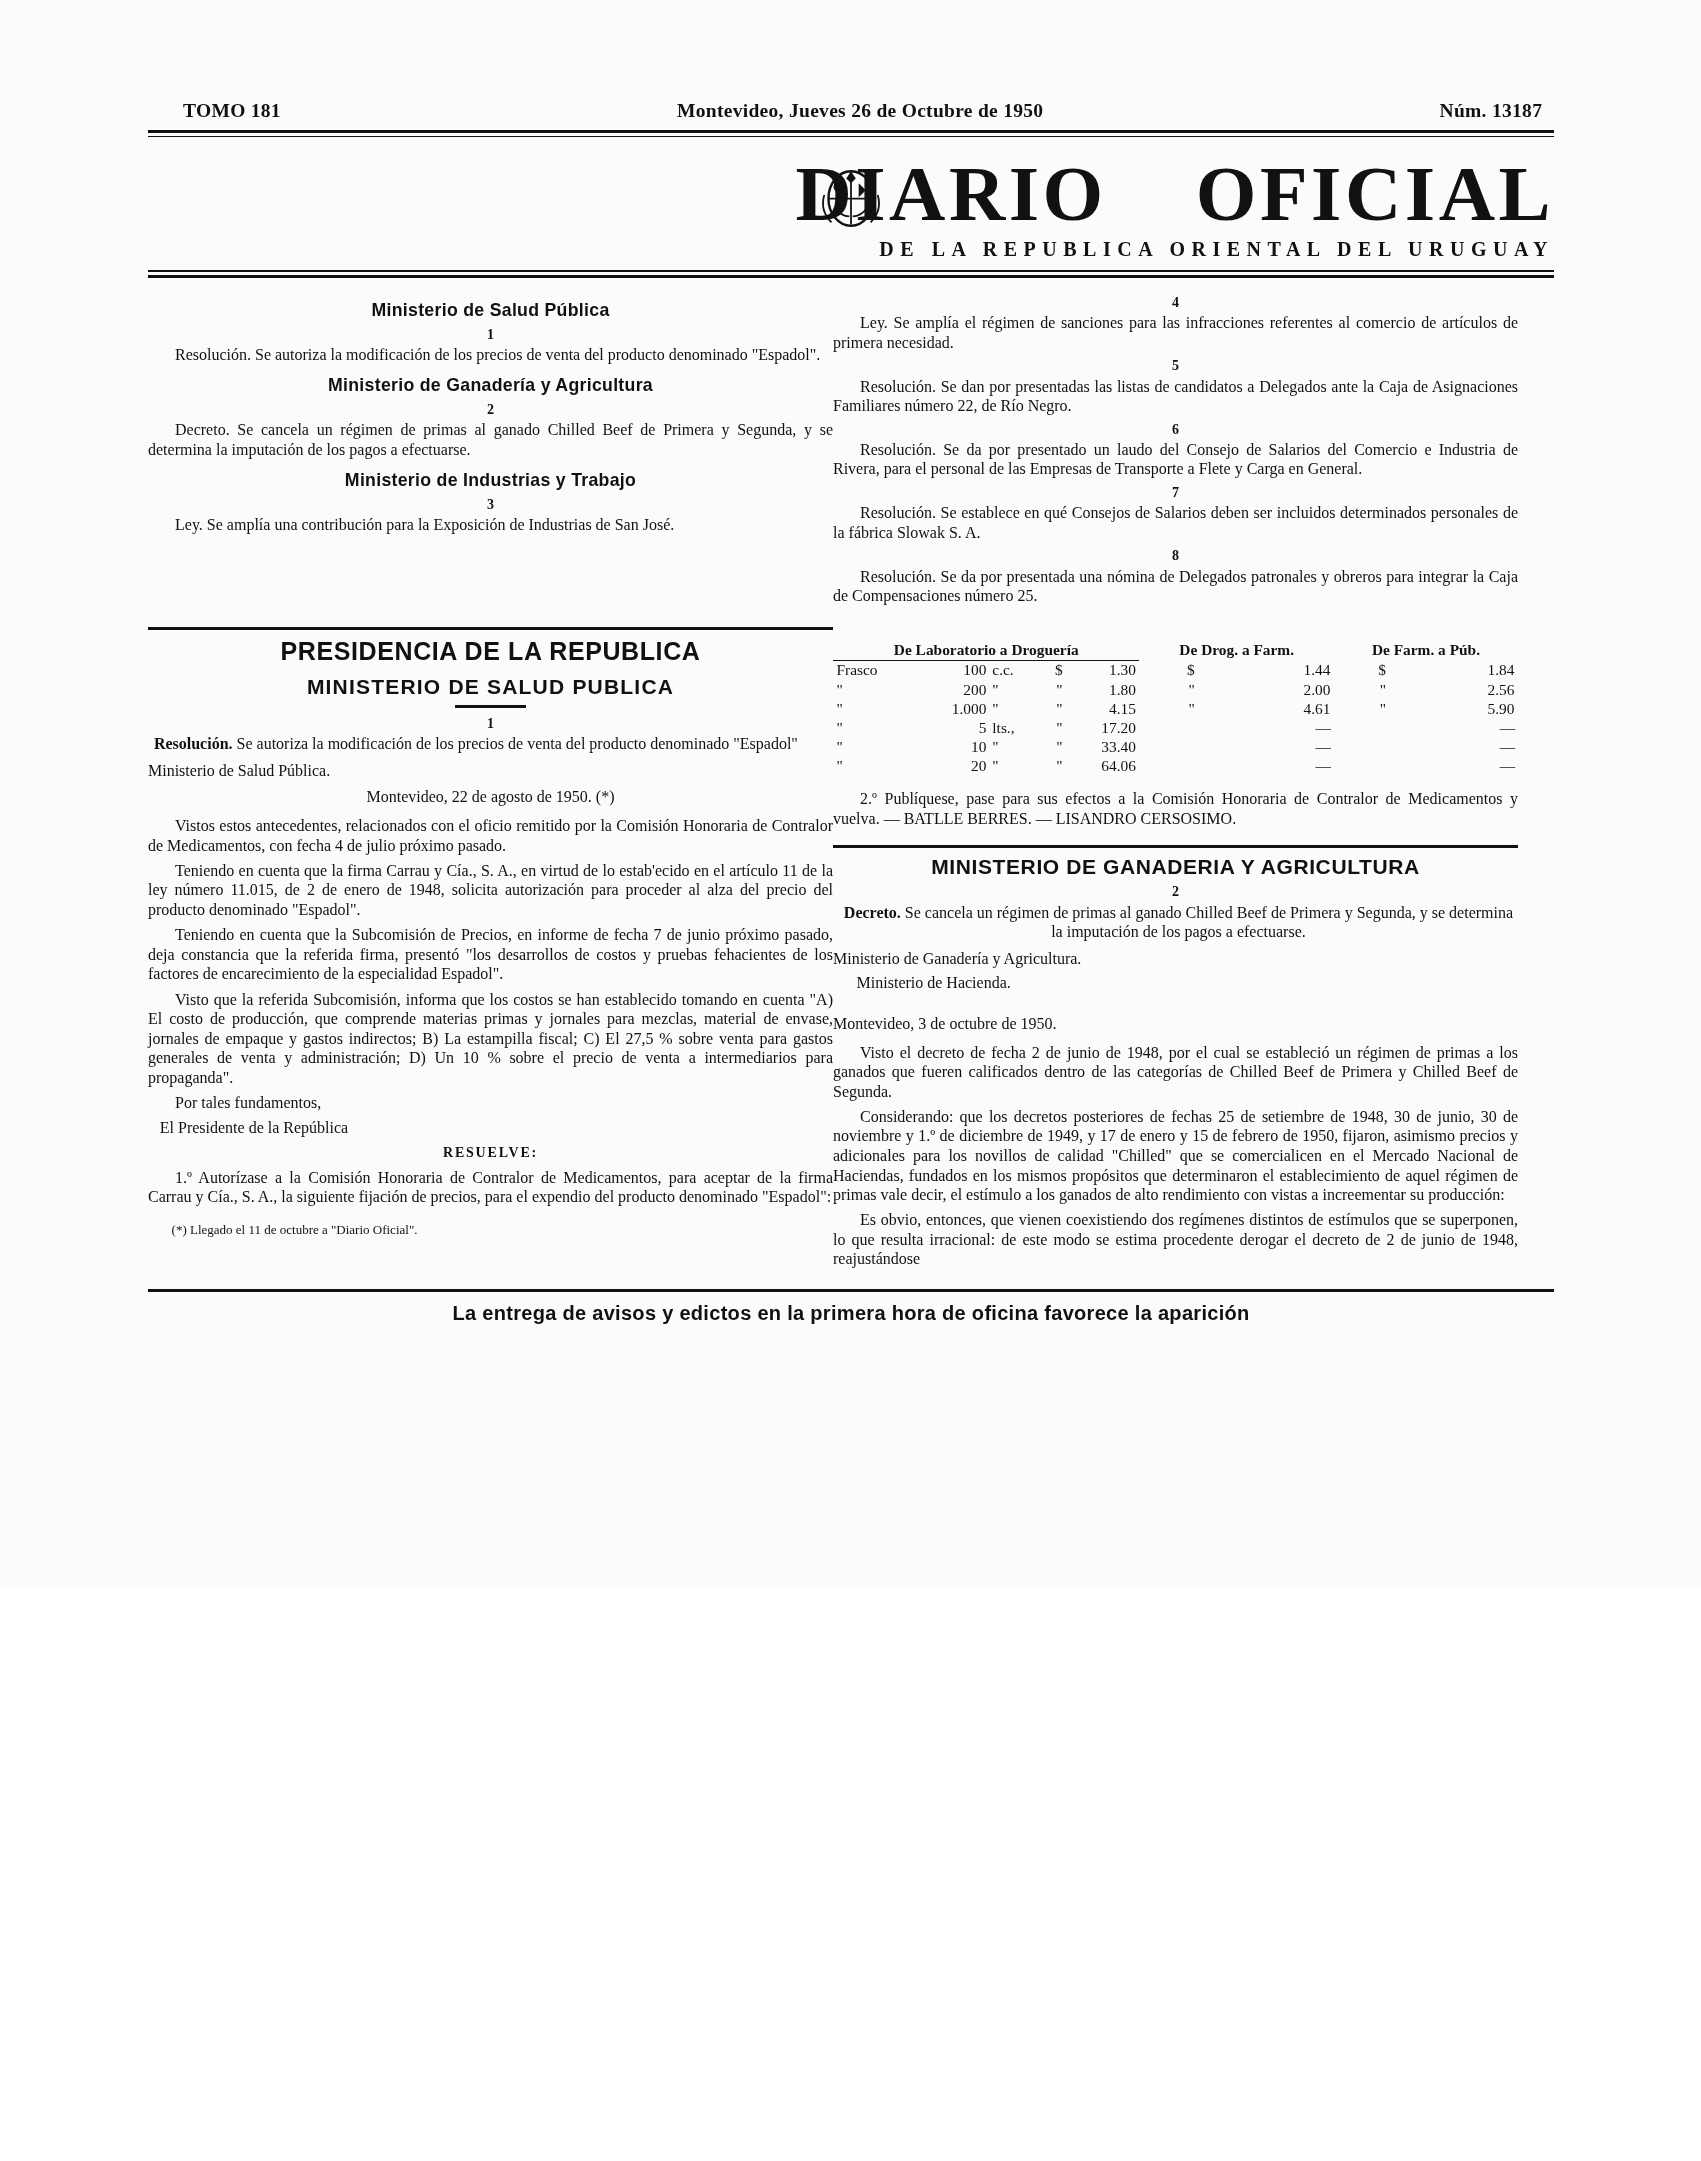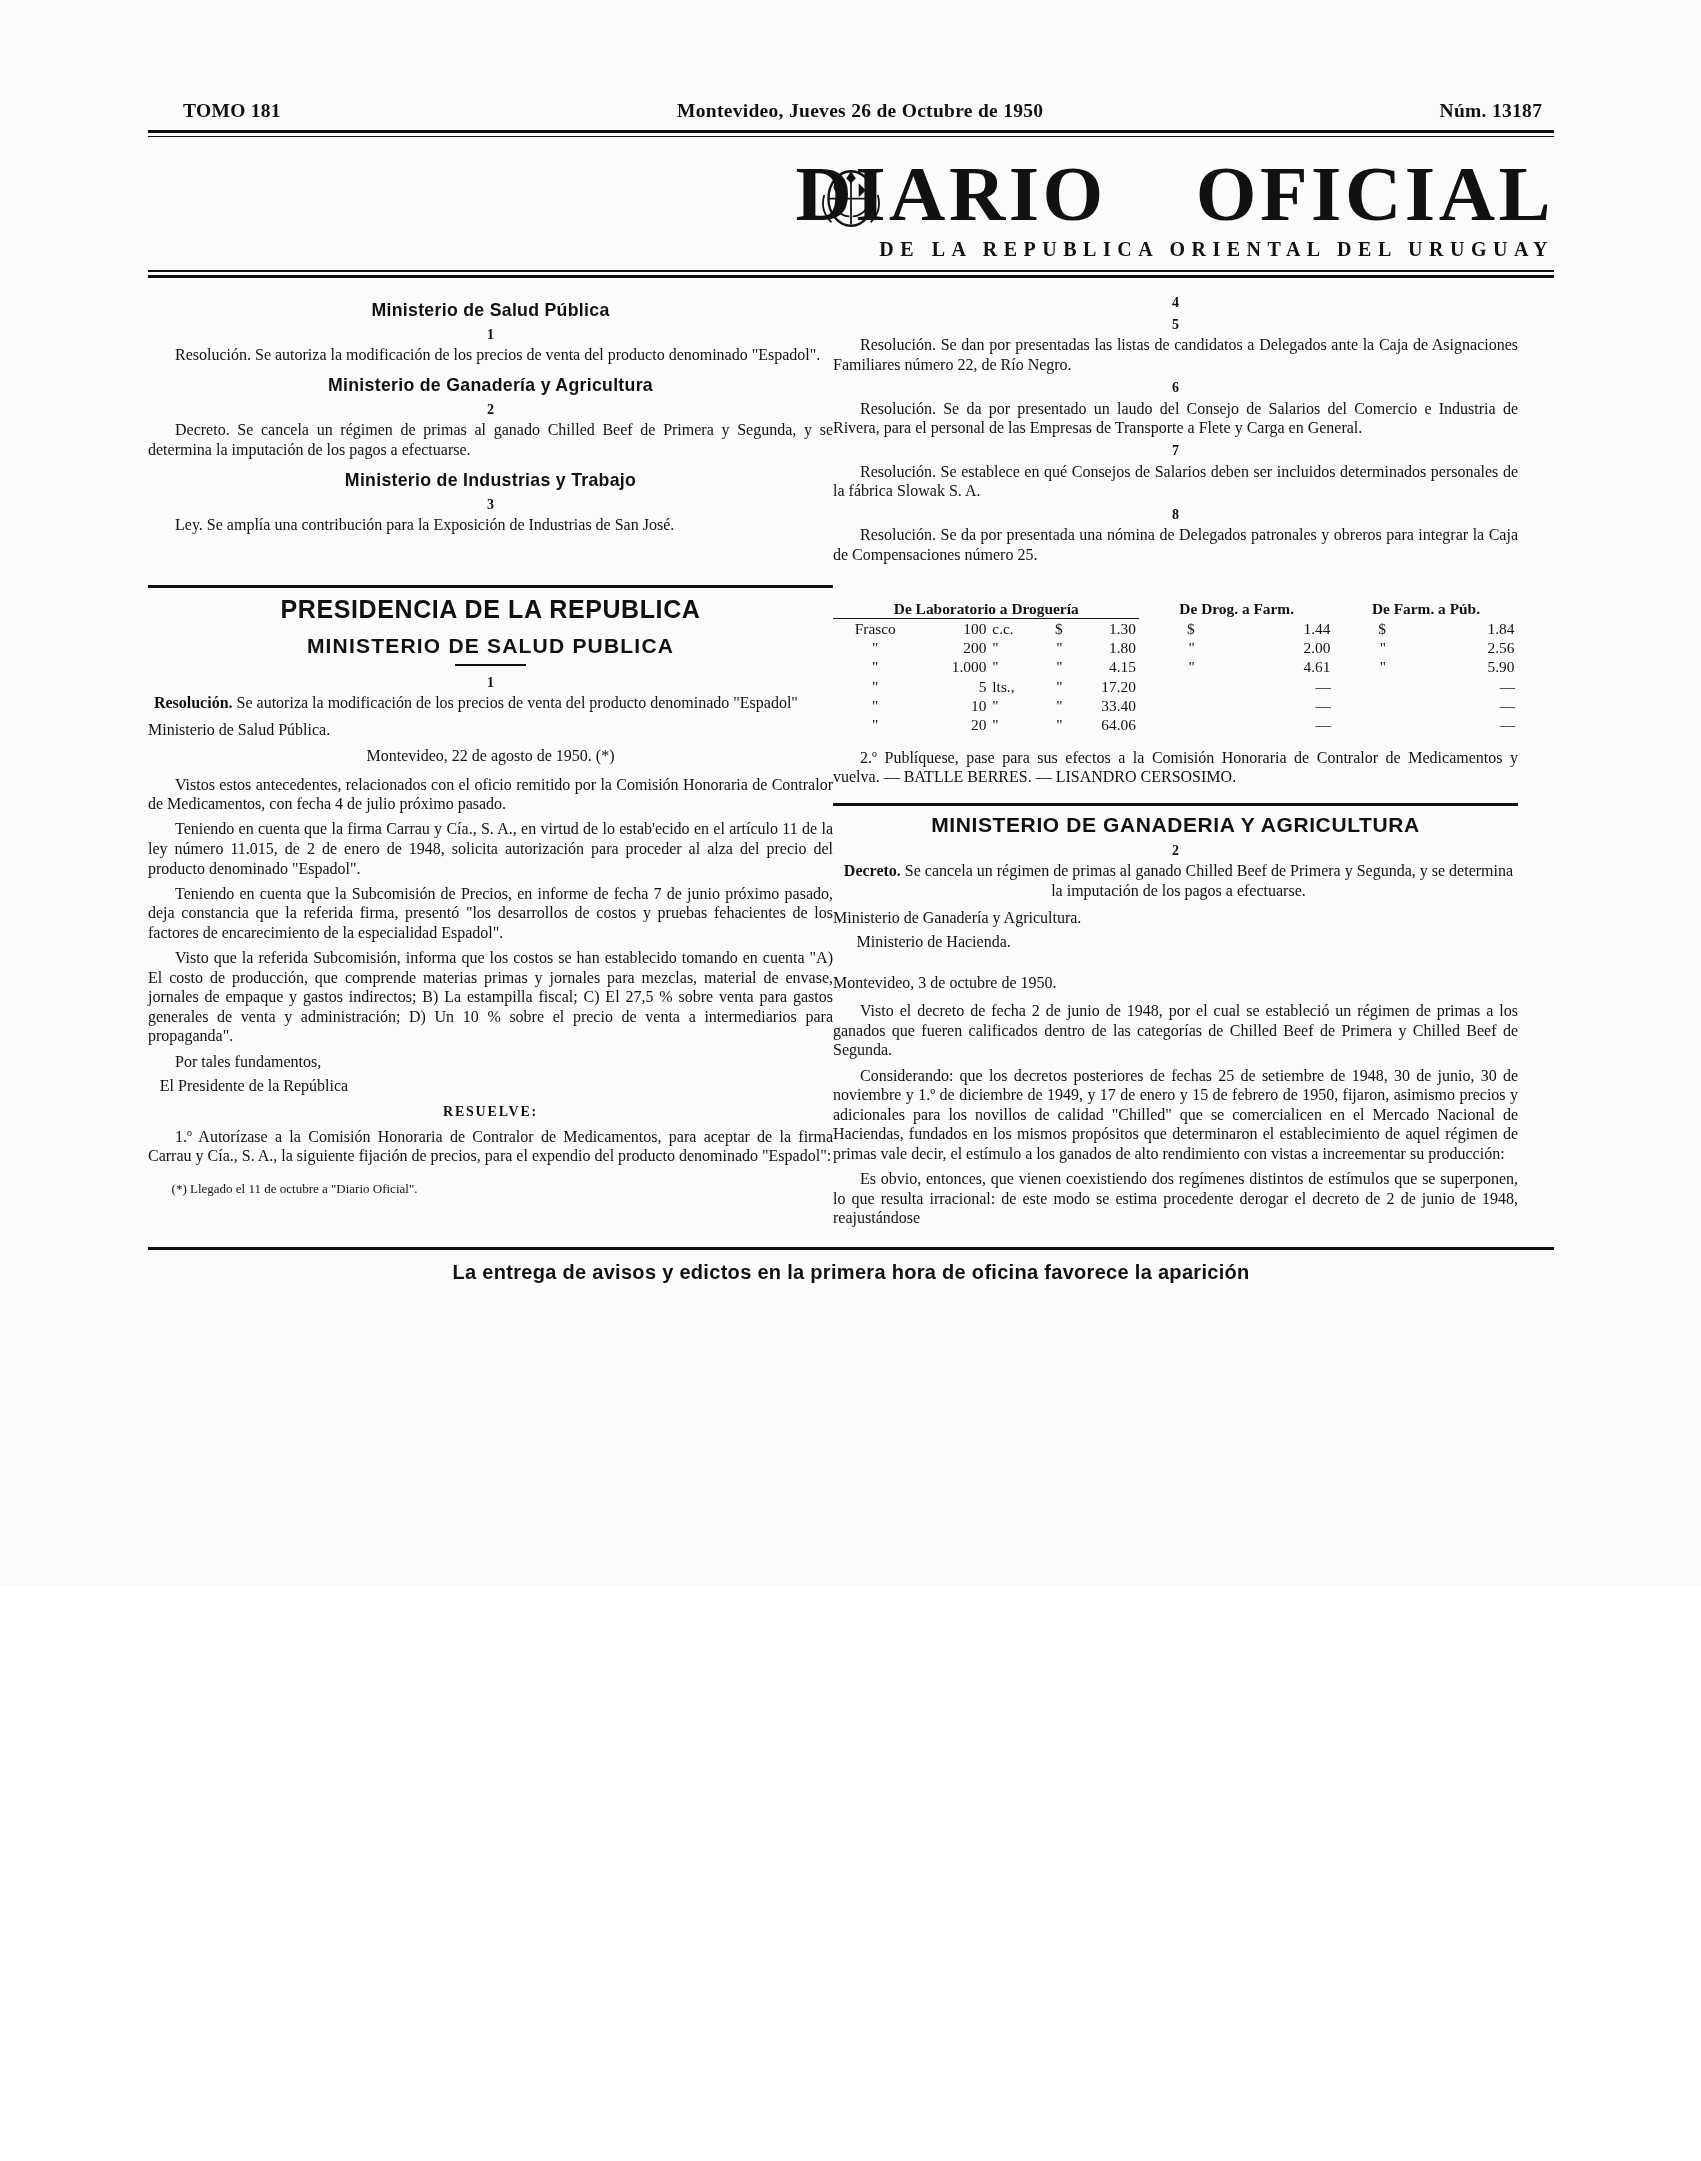--- a/index.html
+++ b/index.html
@@ -192,21 +192,21 @@
     font-size: 15.4px;
     padding: 1.2px 3.5px;
     text-align: center;
     vertical-align: bottom;
     line-height: 1.15;
   }
   .ptable td {
     padding: 0.6px 3.5px;
     white-space: nowrap;
   }
-  .ptable td.lbl { text-align: center; }
+  .ptable td.lbl { text-align: left; }
   .ptable td.qty { text-align: right; padding-right: 2.4px; }
   .ptable td.unit { text-align: left; }
   .ptable td.money { text-align: right; }
   .ptable .dash { letter-spacing: -0.6px; }
   .hdr-underline { border-bottom: 1.8px solid #111; }
 
   
   .footer-rule {
     margin-top: 14px;
     border-top: 3px solid #111;
@@ -268,20 +268,21 @@
         <p class="para indent">Decreto. Se cancela un régimen de primas al ganado Chilled Beef de Primera y Segunda, y se determina la imputación de los pagos a efectuarse.</p>
 
         <div class="sec-head">Ministerio de Industrias y Trabajo</div>
         <div class="itemnum">3</div>
         <p class="para indent">Ley. Se amplía una contribución para la Exposición de Industrias de San José.</p>
 
       </div>
 
       <div class="col">
         <div class="itemnum">4</div>
+        <p class="para indent">Ley. Se amplía el régimen de sanciones para las infracciones referentes al comercio de artículos de primera necesidad.</p>
 
         <div class="itemnum">5</div>
         <p class="para indent">Resolución. Se dan por presentadas las listas de candidatos a Delegados ante la Caja de Asignaciones Familiares número 22, de Río Negro.</p>
 
         <div class="itemnum">6</div>
         <p class="para indent">Resolución. Se da por presentado un laudo del Consejo de Salarios del Comercio e Industria de Rivera, para el personal de las Empresas de Transporte a Flete y Carga en General.</p>
 
         <div class="itemnum">7</div>
         <p class="para indent">Resolución. Se establece en qué Consejos de Salarios deben ser incluidos determinados personales de la fábrica Slowak S. A.</p>
 

